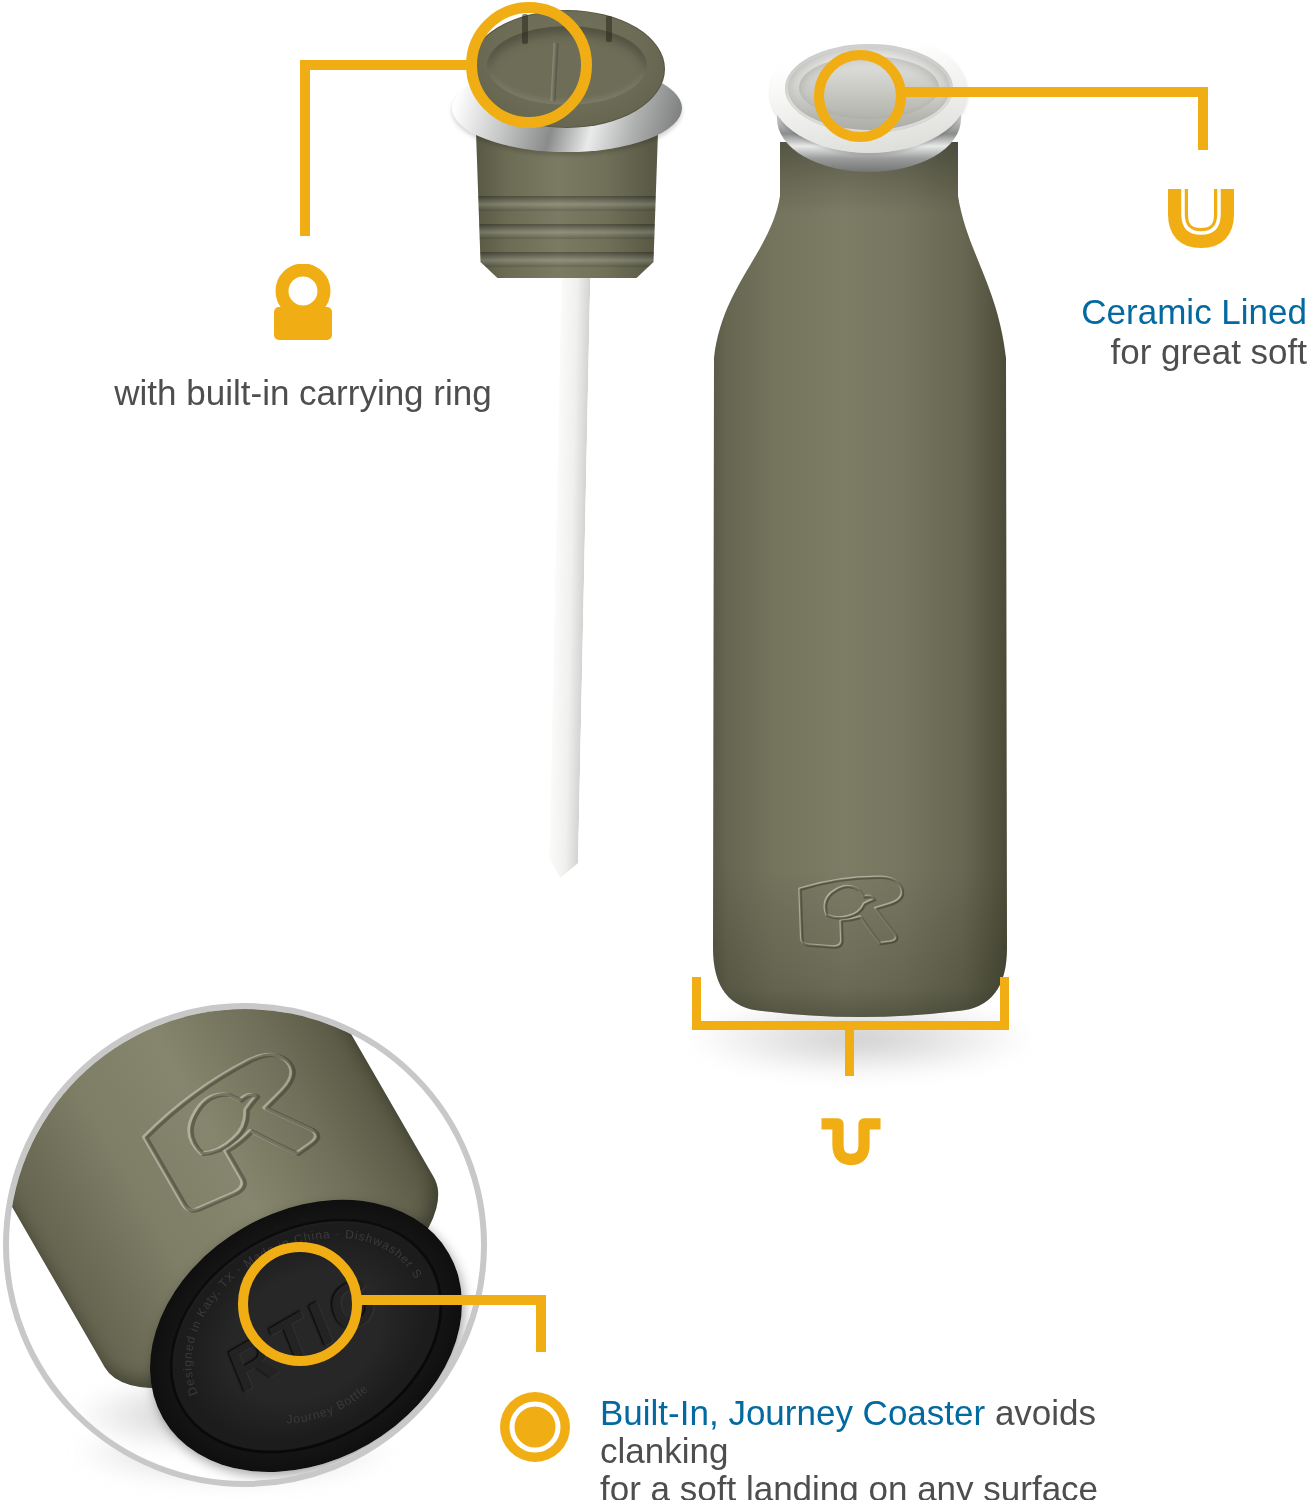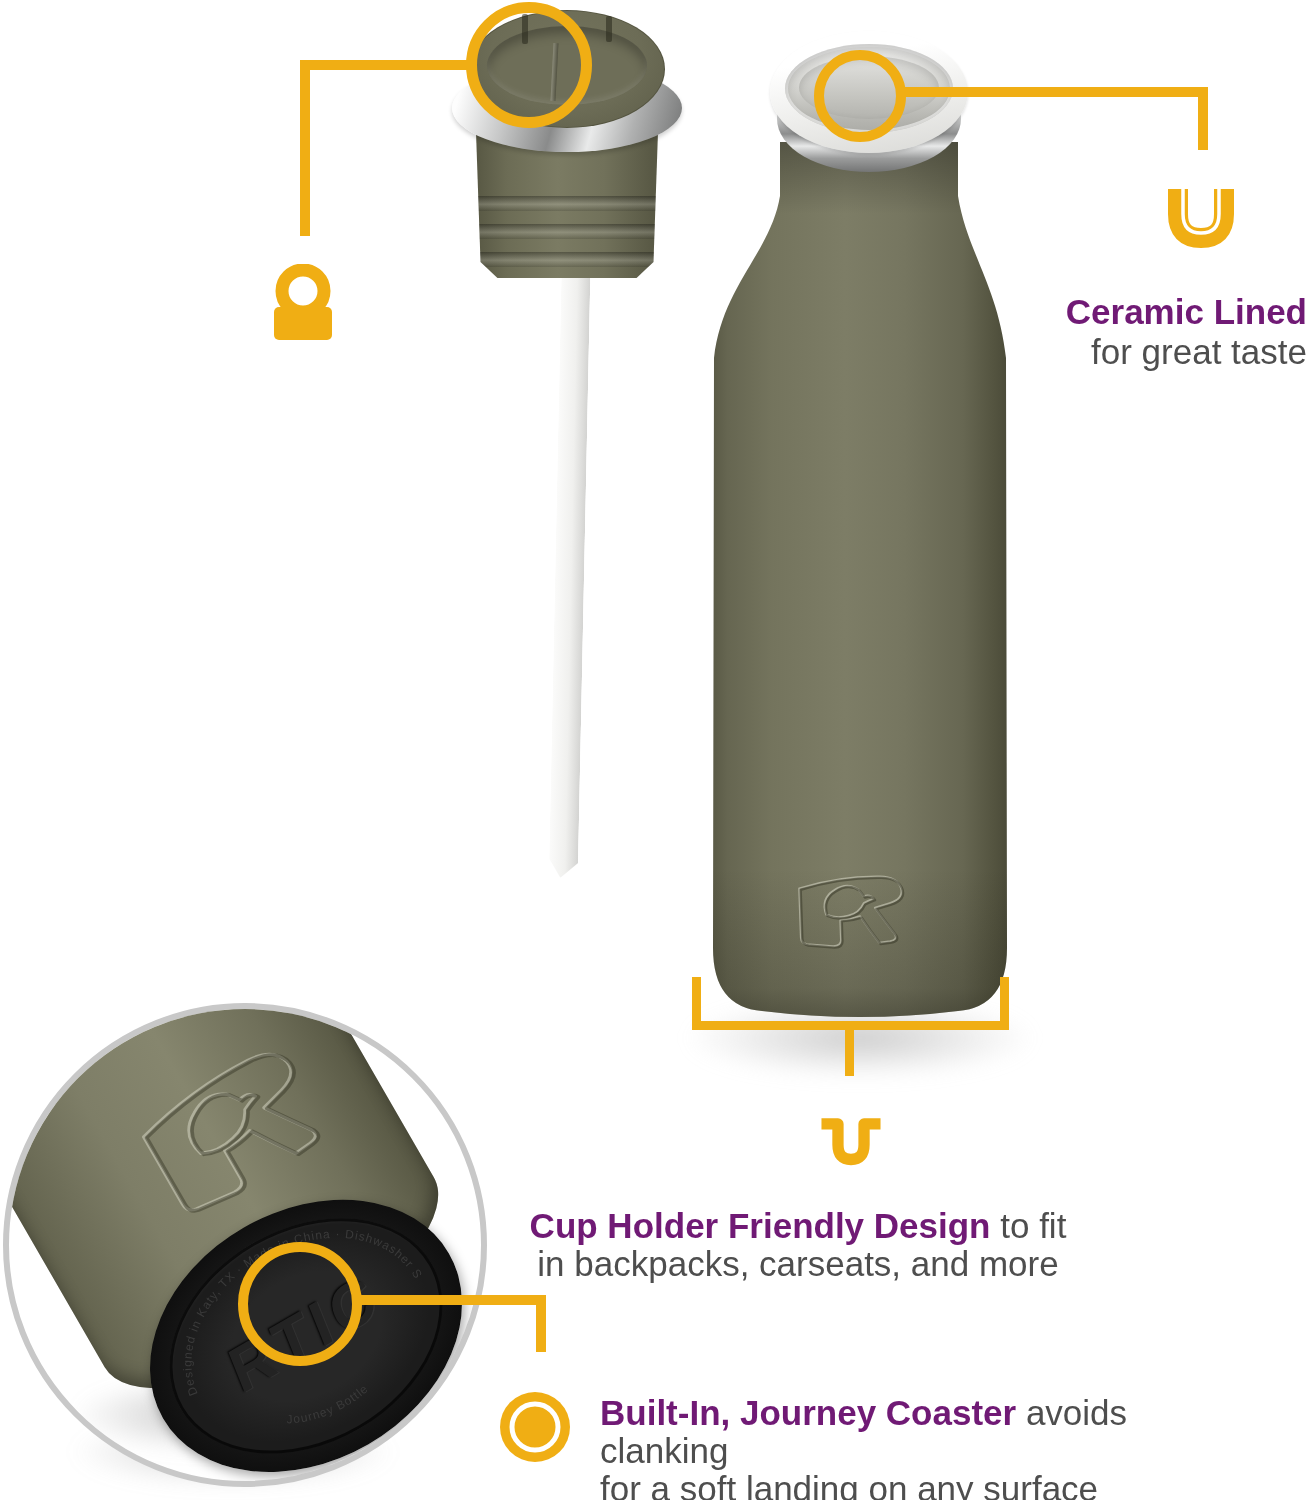--- a/index.html
+++ b/index.html
@@ -6,21 +6,21 @@
   #canvas{position:relative;width:1312px;height:1500px;background:#ffffff;overflow:hidden;
           font-family:"Liberation Sans",sans-serif;}
   .abs{position:absolute;}
 
   
   .aline{position:absolute;background:#F0AE14;}
   .acircle{position:absolute;border:10px solid #F0AE14;border-radius:50%;box-sizing:border-box;}
 
   
   .callout{position:absolute;font-size:35px;line-height:38px;color:#4E4E4E;}
-  .callout .ttl{font-weight:700;color:#701a75;}
+  .callout .ttl{font-weight:400;color:#0369a1;}
 
   
   #mouth-rim{position:absolute;left:770px;top:31px;width:198px;height:122px;border-radius:50%;
     background:linear-gradient(170deg,#ffffff 25%,#eeeeec 60%,#d9d9d6);z-index:4;
     box-shadow:0 2px 3px rgba(0,0,0,0.12);}
   #mouth-inner{position:absolute;left:15px;top:13px;right:15px;bottom:20px;border-radius:50%;
     background:linear-gradient(180deg,#f1f1ef 8%,#d8d8d4 45%,#b7b7b2 82%,#ababa6);
     box-shadow:inset 0 7px 12px rgba(0,0,0,0.20), inset 0 0 0 3px rgba(255,255,255,0.55);}
   #mouth-inner2{position:absolute;left:14px;top:12px;right:14px;bottom:14px;border-radius:50%;
     background:linear-gradient(180deg,#e3e3e0, #c2c2bd 70%,#b3b3ae);
@@ -195,45 +195,42 @@
   </div>
 
   <div class="acircle zann" style="left:466px;top:2px;width:126px;height:126px;border-width:11px;"></div>
   <div class="aline zann" style="left:300px;top:60px;width:170px;height:10px;"></div>
   <div class="aline zann" style="left:300px;top:60px;width:10px;height:176px;"></div>
   <svg class="iconsvg" style="left:271px;top:264px;" width="64" height="80" viewBox="0 0 64 80">
     <circle cx="32" cy="27" r="21" fill="none" stroke="#F0AE14" stroke-width="13"></circle>
     <rect x="3" y="43" width="58" height="33" rx="5" fill="#F0AE14"></rect>
   </svg>
   <div class="callout" id="lid-text" style="left:53px;top:374px;width:500px;text-align:center;">
+    <div>with built-in carrying ring</div>
   </div>
 
   <div class="acircle zann" style="left:814px;top:50px;width:92px;height:92px;"></div>
   <div class="aline zann" style="left:902px;top:87px;width:306px;height:10px;"></div>
   <div class="aline zann" style="left:1198px;top:87px;width:10px;height:63px;"></div>
   <svg class="iconsvg" style="left:1163px;top:187px;" width="76" height="66" viewBox="0 0 76 66">
     <path d="M15,2 L15,27 Q15,51 38,51 Q61,51 61,27 L61,2" fill="none" stroke="#F0AE14" stroke-width="20"></path>
     <path d="M20,2 L20,27 Q20,46 38,46 Q56,46 56,27 L56,2" fill="none" stroke="#ffffff" stroke-width="3.5"></path>
   </svg>
   <div class="callout" id="ceramic-text" style="left:905px;top:292px;width:402px;text-align:right;line-height:40px;">
     <div class="ttl">Ceramic Lined</div>
-    <div>for great taste</div>
+    <div>for great soft</div>
   </div>
 
   <div class="aline zann" style="left:692px;top:977px;width:9px;height:53px;"></div>
   <div class="aline zann" style="left:1000px;top:977px;width:9px;height:53px;"></div>
   <div class="aline zann" style="left:692px;top:1021px;width:317px;height:9px;"></div>
   <div class="aline zann" style="left:845px;top:1030px;width:9px;height:46px;"></div>
   <svg class="iconsvg" style="left:818px;top:1114px;" width="66" height="58" viewBox="0 0 76 62">
     <path d="M4,9 L23,9 L23,33 Q23,50 38,50 Q53,50 53,33 L53,9 L72,9" fill="none" stroke="#F0AE14" stroke-width="13" stroke-linejoin="round"></path>
   </svg>
-  <div class="callout" id="cup-text" style="left:498px;top:1207px;width:600px;text-align:center;">
-    <div><span class="ttl">Cup Holder Friendly Design</span><span> to fit</span></div>
-    <div>in backpacks, carseats, and more</div>
-  </div>
 
   <div class="acircle zann" style="left:238px;top:1242px;width:124px;height:124px;"></div>
   <div class="aline zann" style="left:356px;top:1295px;width:190px;height:10px;"></div>
   <div class="aline zann" style="left:536px;top:1295px;width:10px;height:57px;"></div>
   <svg class="iconsvg" style="left:498px;top:1390px;" width="74" height="74" viewBox="0 0 74 74">
     <circle cx="37" cy="37" r="35" fill="#F0AE14"></circle>
     <circle cx="37" cy="37" r="23" fill="none" stroke="#ffffff" stroke-width="5"></circle>
   </svg>
   <div class="callout" id="coaster-text" style="left:600px;top:1394px;width:560px;text-align:left;">
     <div><span class="ttl">Built-In, Journey Coaster</span><span> avoids clanking</span></div>

